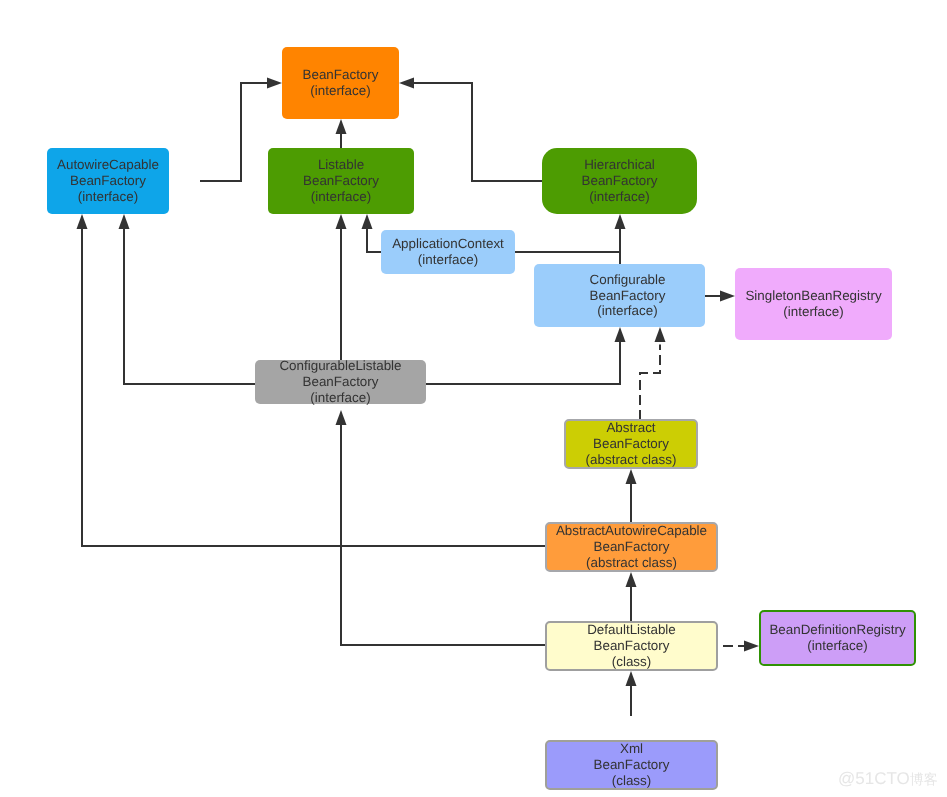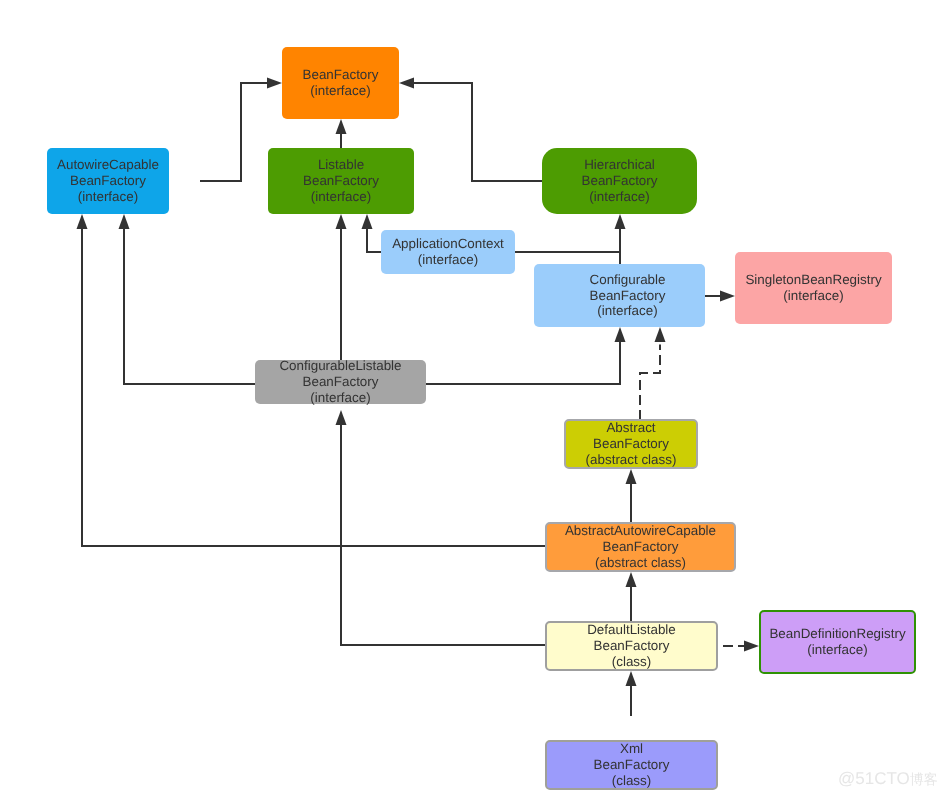--- a/index.html
+++ b/index.html
@@ -107,45 +107,45 @@
   </div>
   <div class="node" style="left:381px;top:230px;width:134px;height:44px;background:#9bcdfb;border-radius:5px;">
     <div class="node-line">ApplicationContext</div>
     <div class="node-line">(interface)</div>
   </div>
   <div class="node" style="left:534px;top:264px;width:171px;height:63px;background:#9bcdfb;border-radius:5px;padding-left:16px;">
     <div class="node-line">Configurable</div>
     <div class="node-line">BeanFactory</div>
     <div class="node-line">(interface)</div>
   </div>
-  <div class="node" style="left:735px;top:252px;width:157px;height:72px;background:#fca5a5;border-radius:5px;">
+  <div class="node" style="left:735px;top:268px;width:157px;height:72px;background:#f0abfc;border-radius:5px;">
     <div class="node-line">SingletonBeanRegistry</div>
     <div class="node-line">(interface)</div>
   </div>
   <div class="node" style="left:255px;top:360px;width:171px;height:44px;background:#a5a5a5;border-radius:5px;">
     <div class="node-line">ConfigurableListable</div>
     <div class="node-line">BeanFactory</div>
     <div class="node-line">(interface)</div>
   </div>
   <div class="node" style="left:564px;top:419px;width:134px;height:50px;background:#ccce04;border-radius:5px;border:2px solid #a6a7ab;">
     <div class="node-line">Abstract</div>
     <div class="node-line">BeanFactory</div>
     <div class="node-line">(abstract class)</div>
   </div>
-  <div class="node" style="left:545px;top:522px;width:191px;height:50px;background:#ff9c3b;border-radius:5px;border:2px solid #a6a7ab;">
+  <div class="node" style="left:545px;top:522px;width:173px;height:50px;background:#ff9c3b;border-radius:5px;border:2px solid #a6a7ab;">
     <div class="node-line">AbstractAutowireCapable</div>
     <div class="node-line">BeanFactory</div>
     <div class="node-line">(abstract class)</div>
   </div>
   <div class="node" style="left:545px;top:621px;width:173px;height:50px;background:#fffccc;border-radius:5px;border:2px solid #9f9f9f;">
     <div class="node-line">DefaultListable</div>
     <div class="node-line">BeanFactory</div>
     <div class="node-line">(class)</div>
   </div>
-  <div class="node" style="left:759px;top:610px;width:157px;height:64px;background:#cd9ef7;border-radius:5px;border:2px solid #2f9204;">
+  <div class="node" style="left:759px;top:610px;width:157px;height:56px;background:#cd9ef7;border-radius:5px;border:2px solid #2f9204;">
     <div class="node-line">BeanDefinitionRegistry</div>
     <div class="node-line">(interface)</div>
   </div>
   <div class="node" style="left:545px;top:740px;width:173px;height:50px;background:#9b9bfb;border-radius:5px;border:2px solid #a0a099;">
     <div class="node-line">Xml</div>
     <div class="node-line">BeanFactory</div>
     <div class="node-line">(class)</div>
   </div>
   <div class="wm">
     <span class="wm-latin">@51CTO</span><span class="wm-cjk">博客</span>

